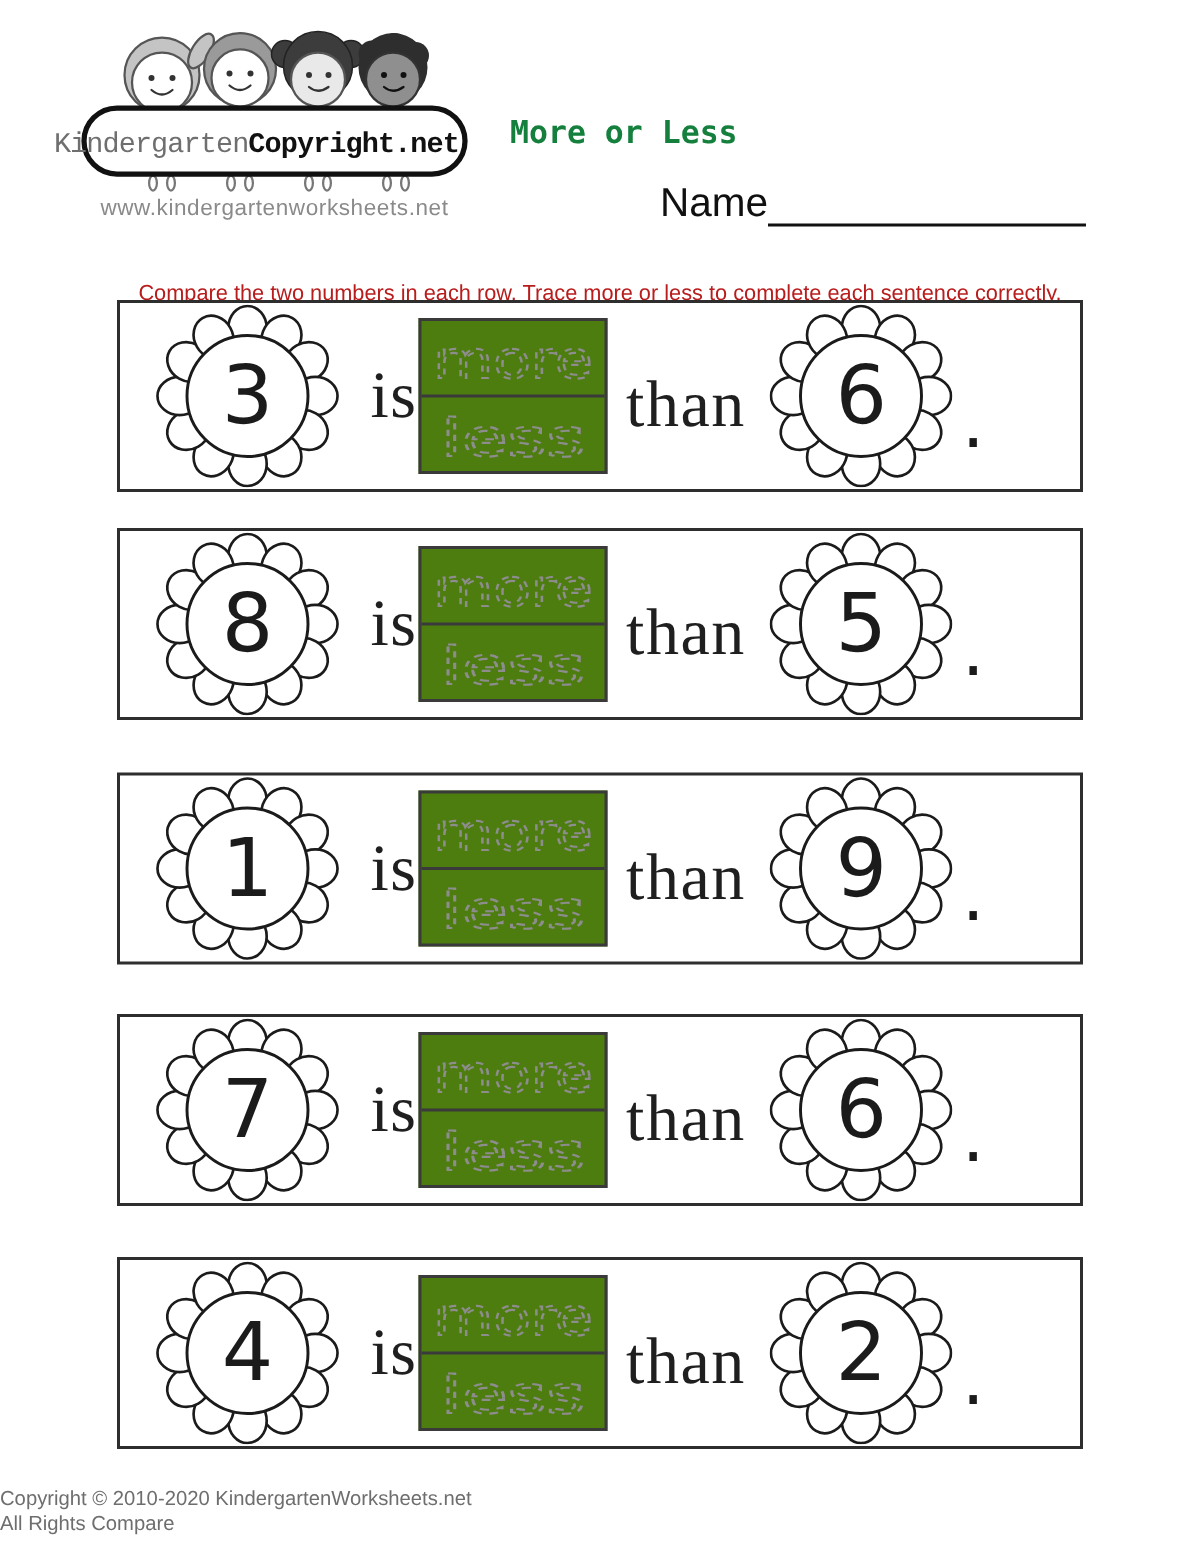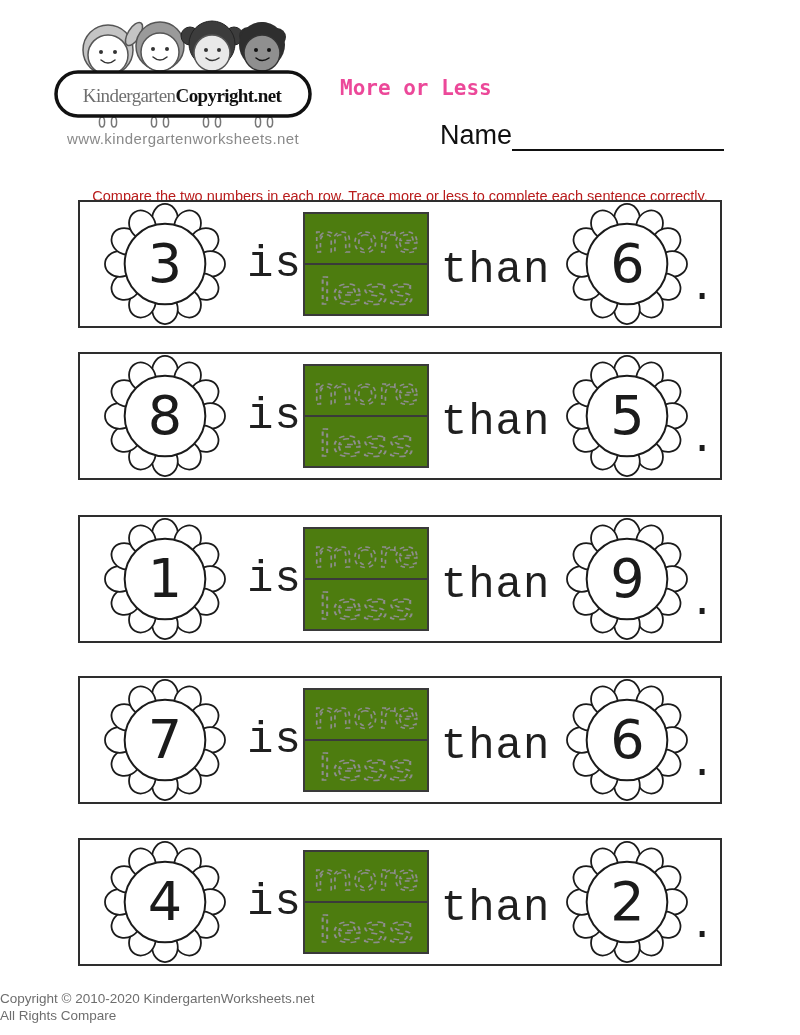--- a/index.html
+++ b/index.html
@@ -5,37 +5,37 @@
   html,body{margin:0;padding:0;background:#fff;}
   .page{
     position:relative;width:800px;height:1035px;background:#ffffff;
     font-family:"Liberation Sans",sans-serif;color:#1b1b1b;overflow:hidden;
   }
   
   .logo{position:absolute;left:52px;top:14px;width:262px;}
   .logo svg{display:block;}
   .logo-badge-text{
     position:absolute;left:6px;top:62px;width:248px;height:40px;
-    display:flex;align-items:center;justify-content:center;
-    font-family:Liberation Serif, serif;font-size:19px;letter-spacing:-0.6px;white-space:nowrap;
+    display:flex;align-items:center;justify-content:flex-end;
+    font-family:Liberation Mono, monospace;font-size:19px;letter-spacing:-0.6px;white-space:nowrap;
   }
   .brand-first{color:#6f6f6f;font-weight:500;}
   .brand-second{color:#111;font-weight:700;}
   .website{
     position:absolute;left:0;top:116px;width:262px;text-align:center;
     color:#8a8a8a;font-size:15px;letter-spacing:0.4px;
   }
   
   .title{
     position:absolute;left:338px;top:26px;
     font-family:"DejaVu Sans",sans-serif;font-size:33px;font-weight:400;letter-spacing:0.5px;color:#101010;
   }
   .subtitle{
     position:absolute;left:340px;top:76px;
-    font-family:"DejaVu Sans Mono",monospace;font-size:21px;font-weight:700;color:#ec4899;
+    font-family:"DejaVu Sans Mono",monospace;font-size:21px;font-weight:700;color:#15803d;
   }
   .name-block{
     position:absolute;left:440px;top:120px;font-size:27px;color:#101010;white-space:nowrap;
   }
   .name-line{display:inline-block;width:212px;height:28px;border-bottom:2px solid #111;vertical-align:bottom;}
   .instructions{
     position:absolute;left:0;top:164px;width:800px;text-align:center;
     font-size:14.5px;color:#b91c1c;margin-top:24px;
   }
   
@@ -44,21 +44,21 @@
     border:2px solid #2e2e2e;background:#fff;
     display:flex;align-items:center;
   }
   .flower{position:relative;width:122px;height:122px;flex:0 0 auto;margin-left:24px;}
   .flower svg{position:absolute;inset:0;width:100%;height:100%;}
   .flower .num{
     position:absolute;inset:0;display:flex;align-items:center;justify-content:center;
     font-family:"DejaVu Sans",sans-serif;font-size:54px;color:#1b1b1b;padding-bottom:2px;
   }
   .word{
-    font-family:Liberation Mono, monospace;font-size:44px;color:#1f1f1f;letter-spacing:1px;line-height:1;
+    font-family:Liberation Serif, serif;font-size:44px;color:#1f1f1f;letter-spacing:1px;line-height:1;
   }
   .word-is{margin-left:21px;}
   .word-than{margin-left:12px;margin-top:12px;}
   .flower-right{margin-left:16px;}
   .trace-box{
     margin-left:1px;width:122px;height:100px;border:2px solid #3a3a3a;background:#4d7c0f;
     display:flex;flex-direction:column;flex:0 0 auto;
   }
   .trace-half{flex:1 1 50%;position:relative;}
   .trace-half.bottom{border-top:2px solid #3a3a3a;}

